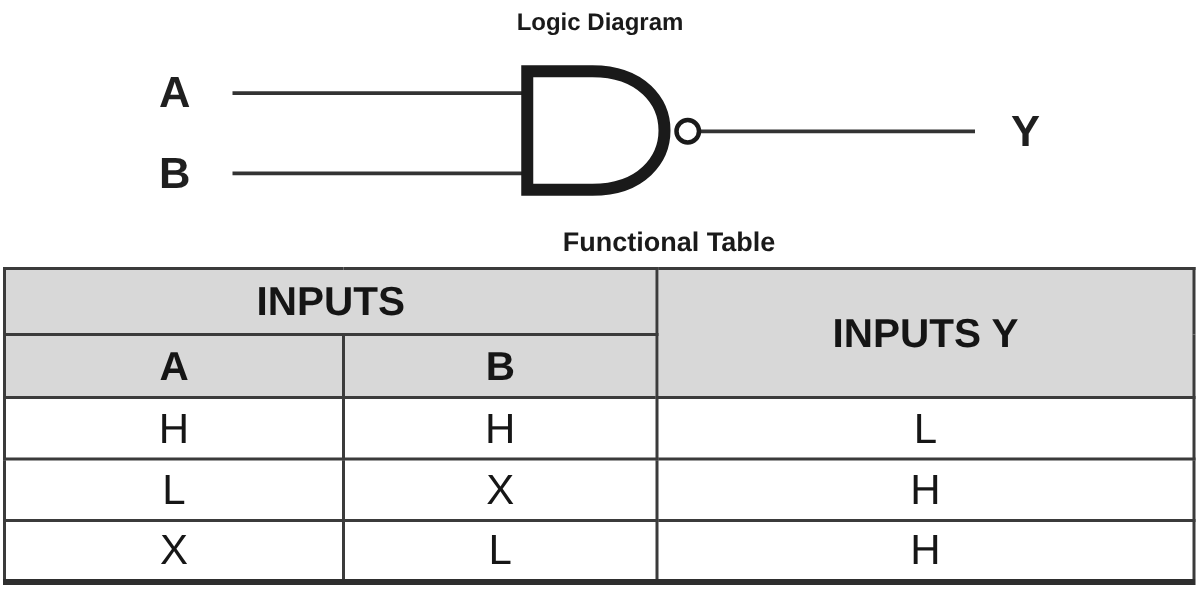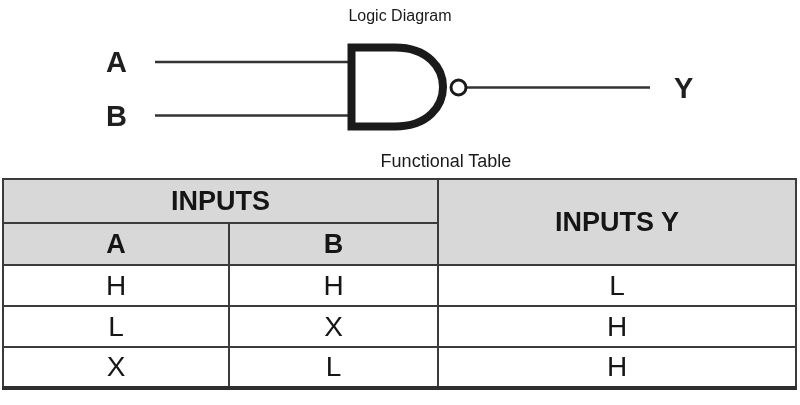--- a/index.html
+++ b/index.html
@@ -11,21 +11,21 @@
     font-family: "Liberation Sans", sans-serif;
     overflow: hidden;
     color: #111111;
   }
   .section-title {
     position: absolute;
     left: 0;
     width: 800px;
     text-align: center;
     font-size: 16px;
-    font-weight: normal;
+    font-weight: bold;
     color: #1a1a1a;
   }
   #diagram-title { top: 7px; }
   #table-title { top: 151px; font-size: 18px; padding-left: 46px; }
 
   #gate-svg { position: absolute; left: 0; top: 0; }
 
   .pin-label {
     position: absolute;
     font-size: 29px;

